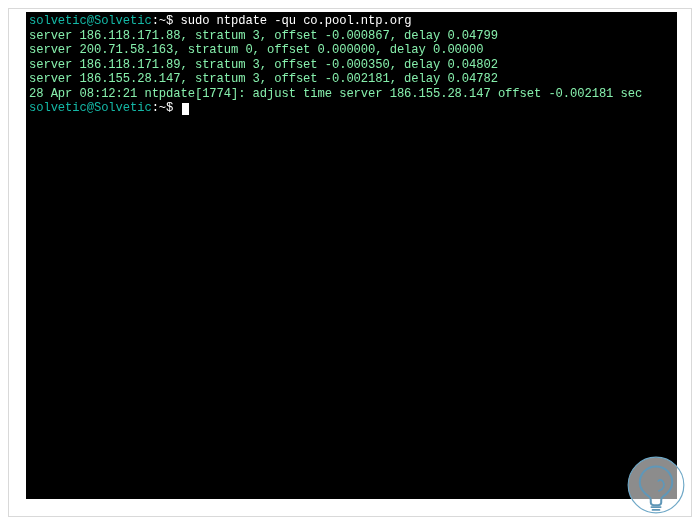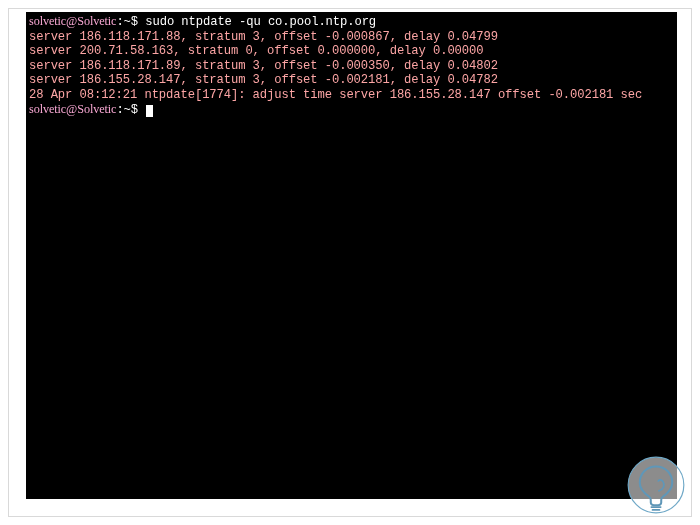--- a/index.html
+++ b/index.html
@@ -34,22 +34,22 @@
     line-height: 14.5px;
     padding: 2px 3px;
     box-sizing: border-box;
     overflow: hidden;
     white-space: pre;
     letter-spacing: -0.1px;
   }
   .term-line {
     display: block;
   }
-  .prompt-user { color: #f9a8d4; font-family: Liberation Serif, serif; }
-  .output-line { color: #fca5a5; }
+  .prompt-user { color: #14b8a6; }
+  .output-line { color: #86efac; }
   .cursor {
     display: inline-block;
     width: 7px;
     height: 12px;
     background: #ffffff;
     vertical-align: text-bottom;
     margin-left: 1px;
   }
   .watermark {
     position: absolute;

